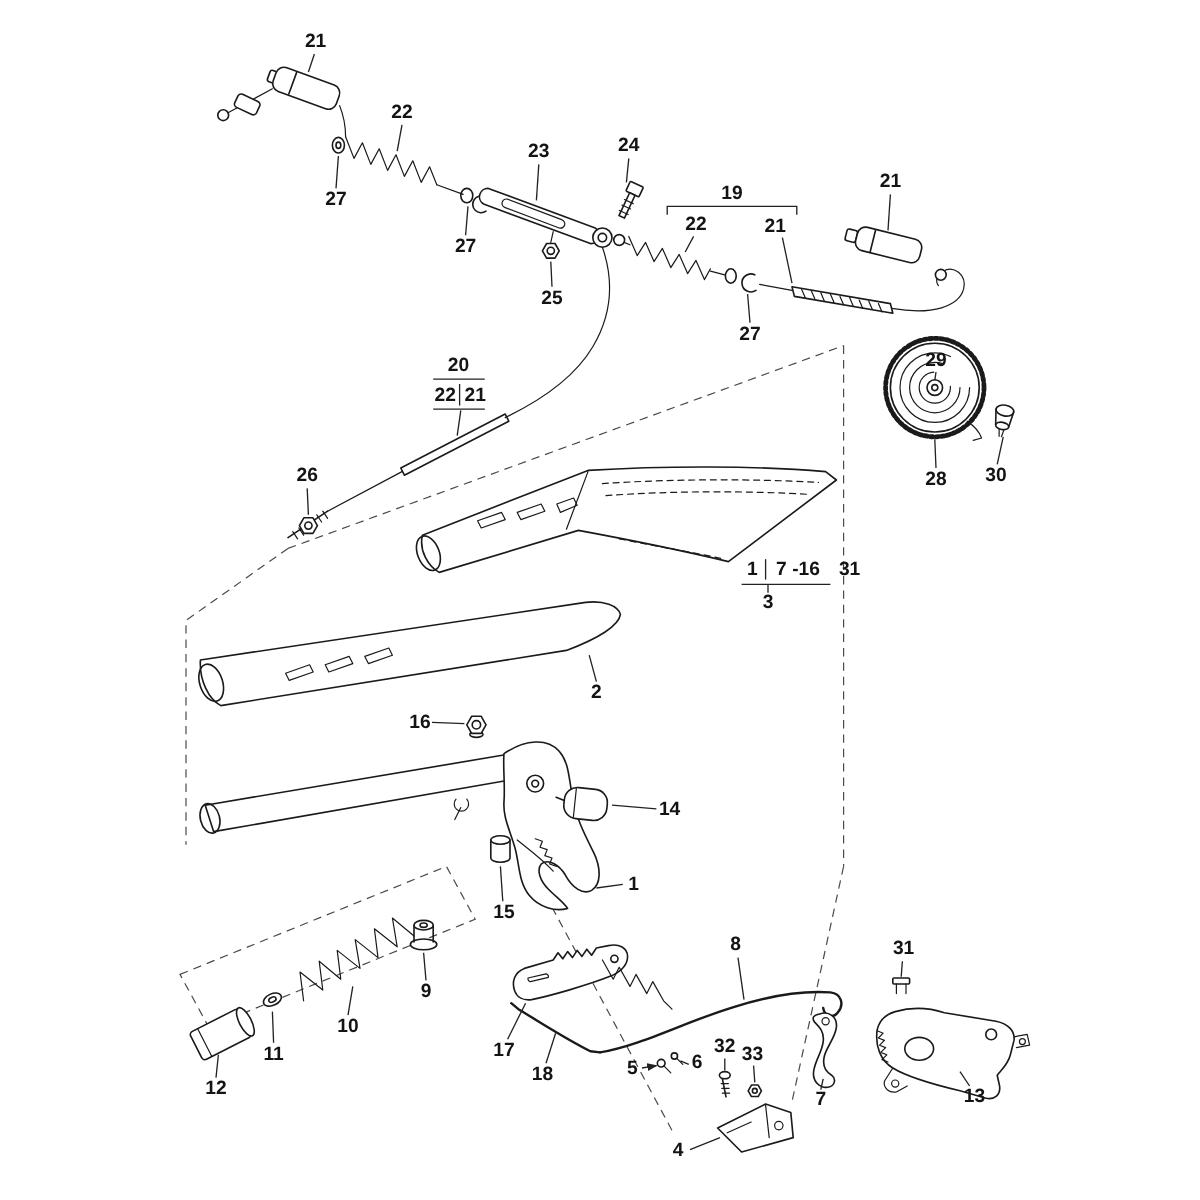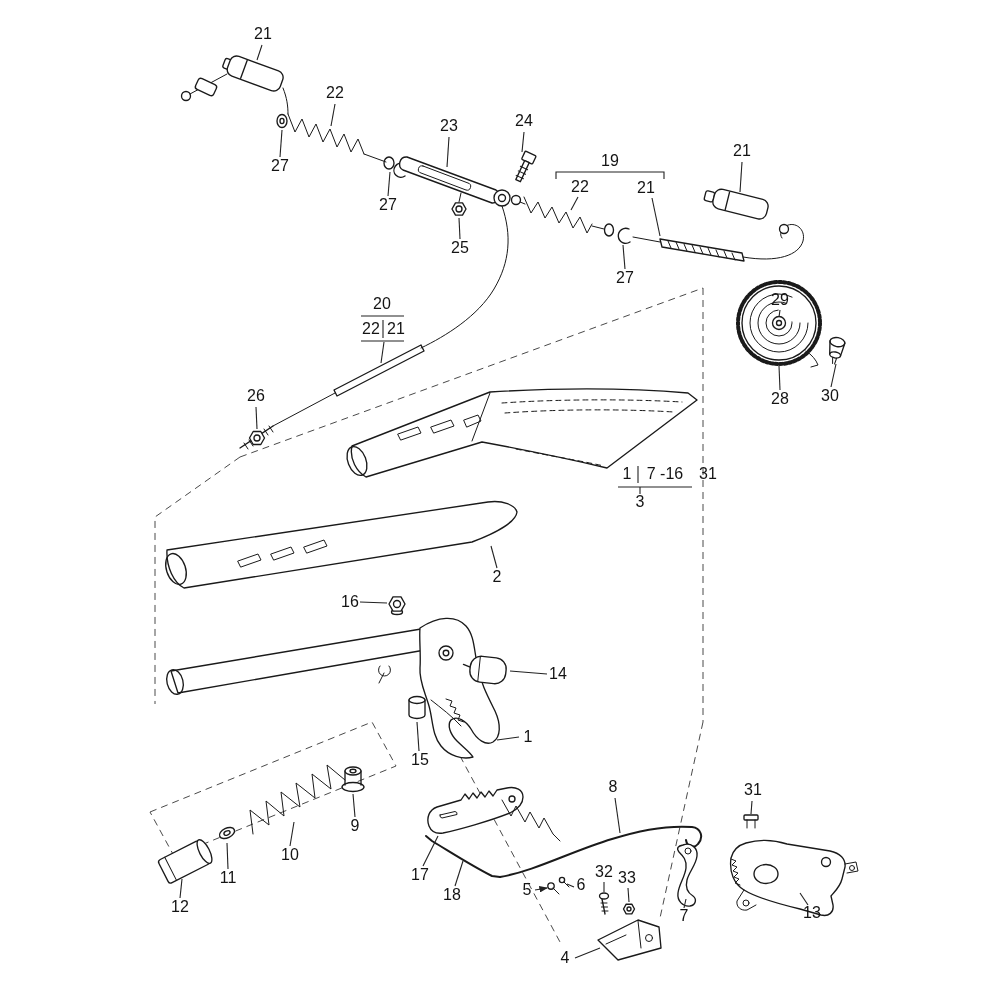--- a/index.html
+++ b/index.html
@@ -1,16 +1,16 @@
 <!DOCTYPE html>
 <html><head>
 <meta charset="utf-8">
 <style>
   html,body{margin:0;padding:0;background:#fff;}
-  .stage{position:relative;width:1000px;height:1000px;background:#15803d;overflow:hidden;}
+  .stage{position:relative;width:1000px;height:1000px;background:#15803d;overflow:hidden;font-weight:bold;}
   svg{display:block;}
   #labels-layer text{font-family:"Liberation Sans","DejaVu Sans",sans-serif;font-size:16px;fill:#141414;text-anchor:middle;}
   #leaders-layer polyline{fill:none;stroke:#222;stroke-width:1.1;}
   #construction path{fill:none;stroke:#4a4a4a;stroke-width:1;stroke-dasharray:7 5;}
   #parts path,#parts rect,#parts circle,#parts ellipse,#parts line,#parts polygon,#parts polyline{
     stroke:#1a1a1a;stroke-width:1.35;fill:none;stroke-linecap:round;stroke-linejoin:round;}
   #parts .fill{fill:#ffffff;}
   #parts .dash{stroke-dasharray:5 4;stroke-width:1;}
   #parts .thin{stroke-width:1;}
   #parts .thick{stroke-width:2;}

